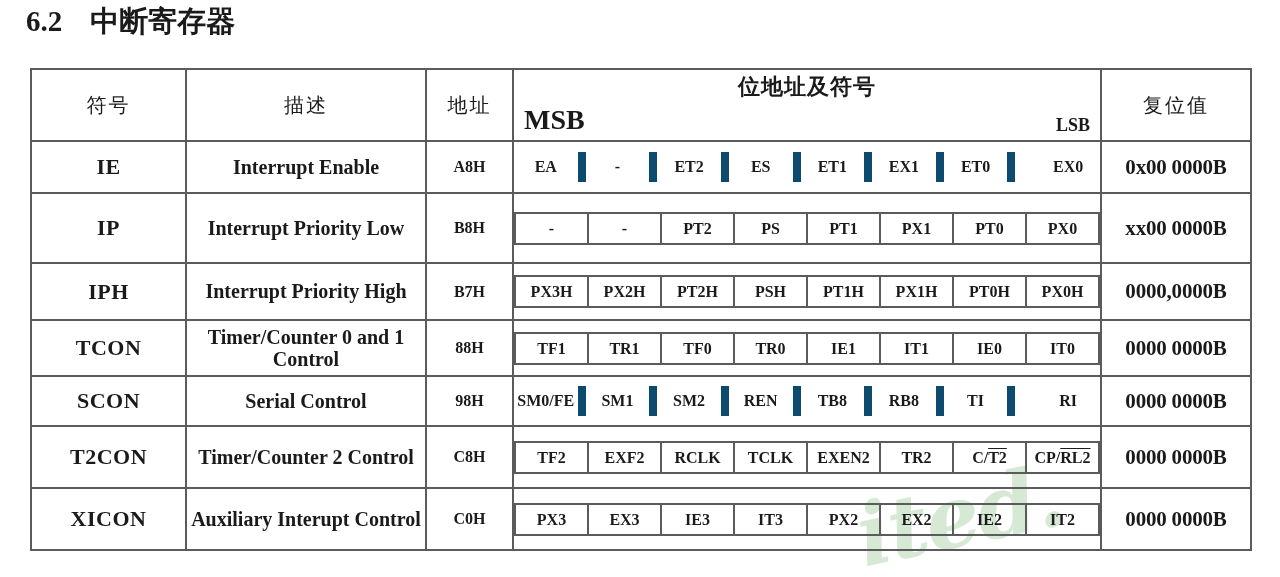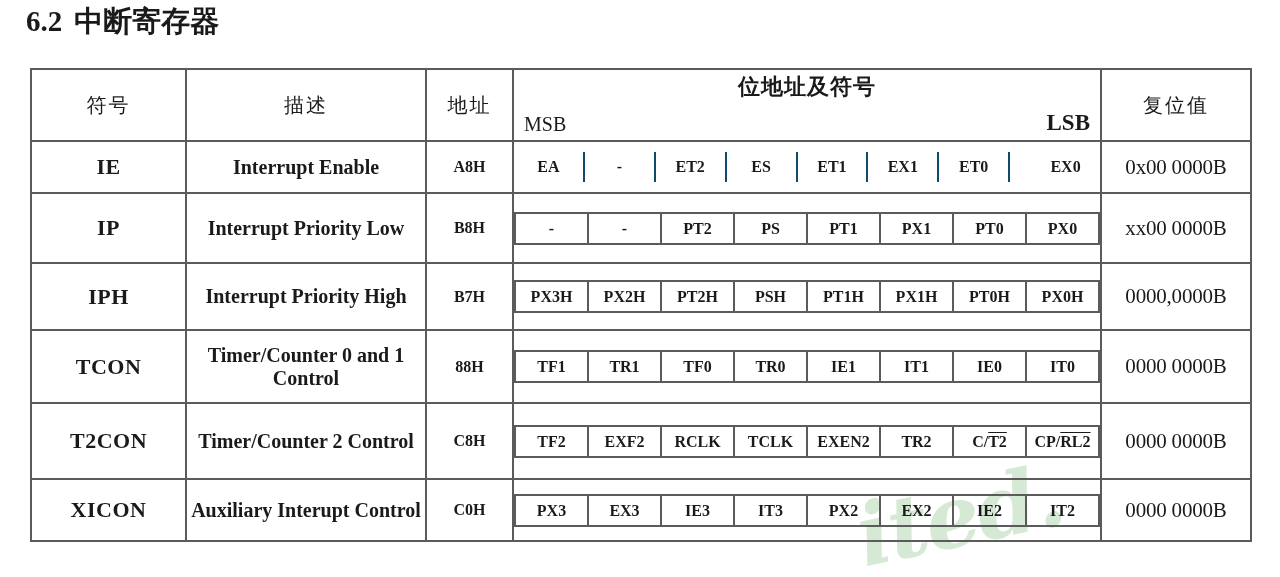--- a/index.html
+++ b/index.html
@@ -45,21 +45,21 @@
     position: absolute;
     left: 26px;
     top: 2px;
     font-family: "Liberation Serif", "DejaVu Serif", serif;
     font-weight: bold;
     font-size: 29px;
     letter-spacing: 0px;
     z-index: 3;
     white-space: nowrap;
   }
-  #doc-title .num { margin-right: 12px; }
+  #doc-title .num { margin-right: 28px; }
 
   
   #reg-table {
     position: absolute;
     left: 30px;
     top: 68px;
     width: 1220px;
     border-collapse: collapse;
     table-layout: fixed;
     z-index: 2;
@@ -95,29 +95,29 @@
     letter-spacing: 1px;
     position: absolute;
     left: 0; right: 0;
     top: 2px;
     text-align: center;
   }
   .bits-hdr .bh-msb {
     position: absolute;
     left: 10px;
     bottom: 4px;
-    font-size: 20px;
-    font-weight: normal;
+    font-size: 28px;
+    font-weight: bold;
     font-family: "Liberation Serif", "DejaVu Serif", serif;
   }
   .bits-hdr .bh-lsb {
     position: absolute;
     right: 10px;
     bottom: 4px;
-    font-size: 23px;
+    font-size: 18px;
     font-weight: bold;
     font-family: "Liberation Serif", "DejaVu Serif", serif;
   }
 
   
   .sym-cell {
     font-size: 22px;
     font-weight: bold;
     letter-spacing: 0.5px;
   }
@@ -126,21 +126,21 @@
     font-weight: bold;
     line-height: 1.12;
     padding: 0 4px;
   }
   .addr-cell {
     font-size: 16px;
     font-weight: bold;
   }
   .rst-cell {
     font-size: 21px;
-    font-weight: normal;
+    font-weight: bold;
     letter-spacing: -0.2px;
     white-space: nowrap;
   }
   .rst-cell.low { vertical-align: bottom; padding-bottom: 6px; }
 
   
   .bits-cell { padding: 0; }
   .bits-wrap {
     display: flex;
     flex-direction: column;
@@ -153,21 +153,21 @@
   .bitrow.sep {
     display: flex;
     width: 100%;
     box-sizing: border-box;
   }
   .bitrow.sep .bit {
     flex: 1 1 0;
     font-size: 16px;
     font-weight: bold;
     text-align: center;
-    border-right: 2px solid #0c4a6e;
+    border-right: 8px solid #0c4a6e;
     line-height: 30px;
     height: 30px;
     overflow: hidden;
     white-space: nowrap;
   }
   .bitrow.sep .bit:last-child { border-right: none; margin-left: 21px; }
 
   
   .bitrow.boxed {
     display: flex;
@@ -260,63 +260,83 @@
               <div class="bit">PT1</div>
               <div class="bit">PX1</div>
               <div class="bit">PT0</div>
               <div class="bit">PX0</div>
             </div>
             <div class="bits-gap"></div>
           </div>
         </td>
         <td class="rst-cell low">xx00 0000B</td>
       </tr>
-      <tr style="height: 67px;">
+      <tr style="height: 57px;">
         <td class="sym-cell">IPH</td>
         <td class="desc-cell">Interrupt Priority High</td>
         <td class="addr-cell">B7H</td>
         <td class="bits-cell">
           <div class="bits-wrap with-gap">
             <div class="bitrow boxed">
               <div class="bit">PX3H</div>
               <div class="bit">PX2H</div>
               <div class="bit">PT2H</div>
               <div class="bit">PSH</div>
               <div class="bit">PT1H</div>
               <div class="bit">PX1H</div>
               <div class="bit">PT0H</div>
               <div class="bit">PX0H</div>
             </div>
             <div class="bits-gap"></div>
           </div>
         </td>
         <td class="rst-cell">0000,0000B</td>
       </tr>
-      <tr style="height: 73px; margin-top: 12px;">
+      <tr style="height: 56px; margin-top: 12px;">
         <td class="sym-cell">TCON</td>
         <td class="desc-cell">Timer/Counter 0 and 1 Control</td>
         <td class="addr-cell">88H</td>
         <td class="bits-cell">
           <div class="bits-wrap with-gap">
             <div class="bitrow boxed">
               <div class="bit">TF1</div>
               <div class="bit">TR1</div>
               <div class="bit">TF0</div>
               <div class="bit">TR0</div>
               <div class="bit">IE1</div>
               <div class="bit">IT1</div>
               <div class="bit">IE0</div>
               <div class="bit">IT0</div>
             </div>
             <div class="bits-gap"></div>
           </div>
         </td>
         <td class="rst-cell">0000 0000B</td>
       </tr>
-      <tr style="height: 76px;">
+      <tr style="height: 50px;">
+        <td class="sym-cell">SCON</td>
+        <td class="desc-cell">Serial Control</td>
+        <td class="addr-cell">98H</td>
+        <td class="bits-cell">
+          <div class="bits-wrap">
+            <div class="bitrow sep">
+              <div class="bit">SM0/FE</div>
+              <div class="bit">SM1</div>
+              <div class="bit">SM2</div>
+              <div class="bit">REN</div>
+              <div class="bit">TB8</div>
+              <div class="bit">RB8</div>
+              <div class="bit">TI</div>
+              <div class="bit">RI</div>
+            </div>
+          </div>
+        </td>
+        <td class="rst-cell">0000 0000B</td>
+      </tr>
+      <tr style="height: 62px;">
         <td class="sym-cell">T2CON</td>
         <td class="desc-cell">Timer/Counter 2 Control</td>
         <td class="addr-cell">C8H</td>
         <td class="bits-cell">
           <div class="bits-wrap with-gap">
             <div class="bitrow boxed">
               <div class="bit">TF2</div>
               <div class="bit">EXF2</div>
               <div class="bit">RCLK</div>
               <div class="bit">TCLK</div>

